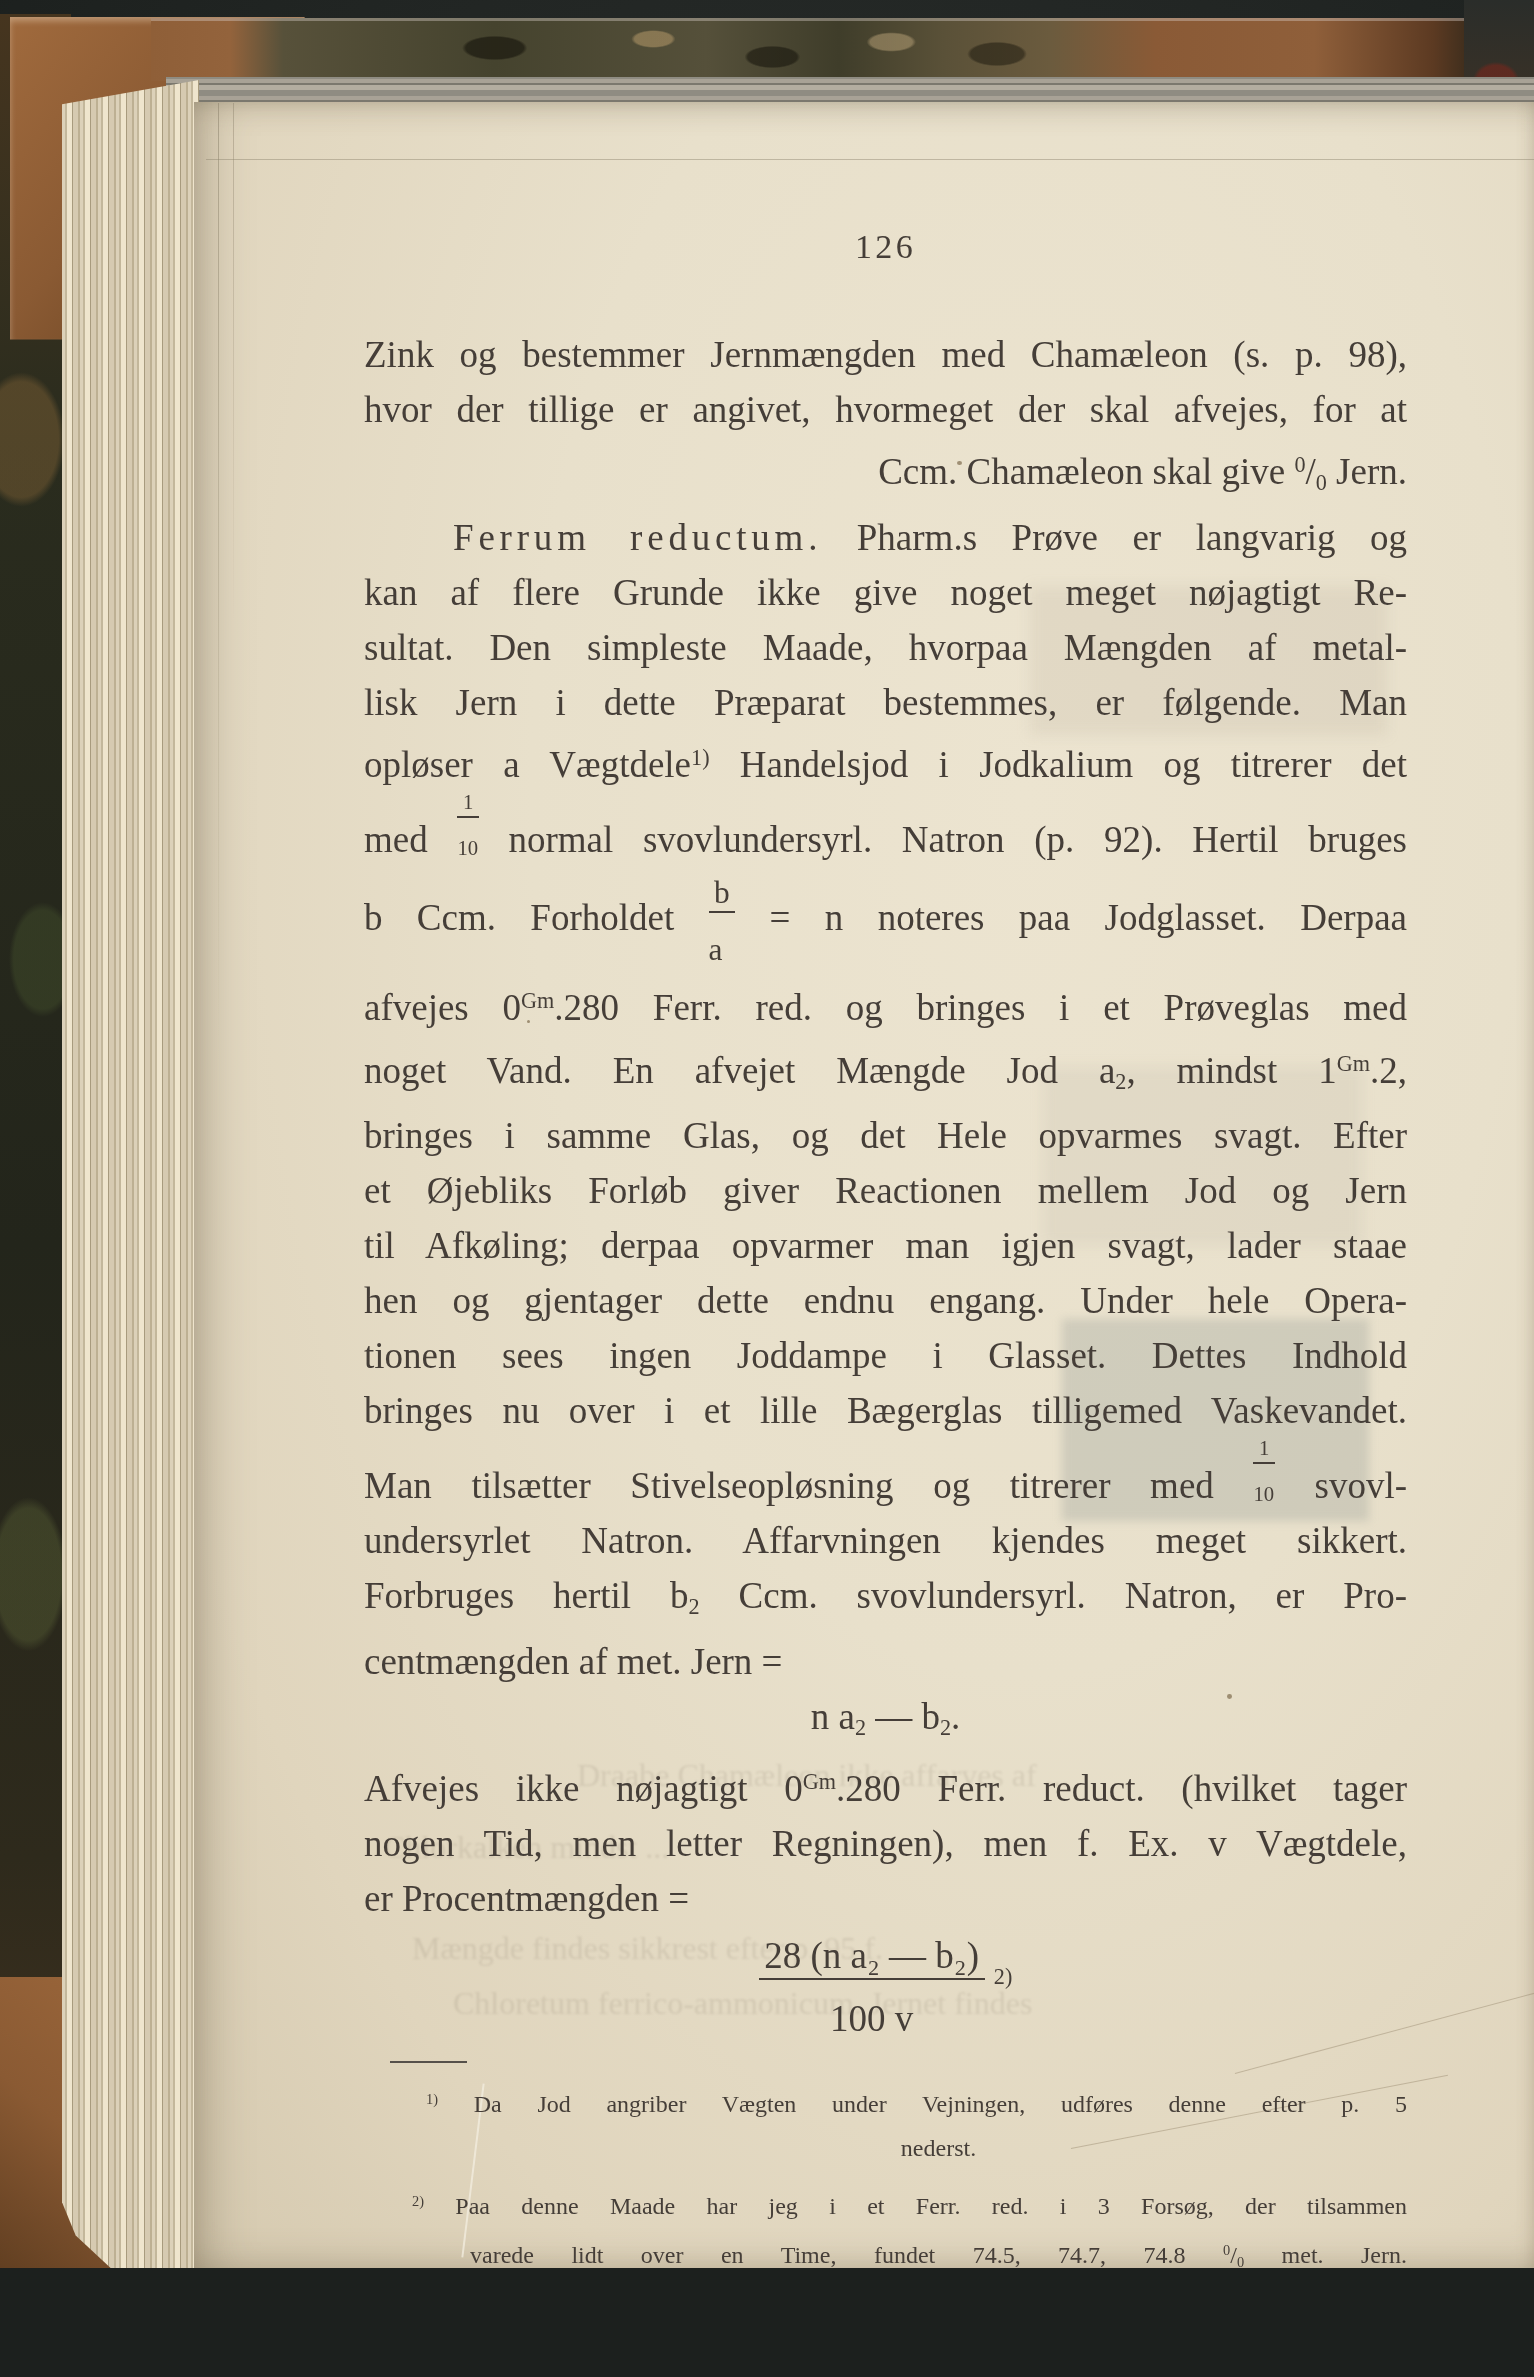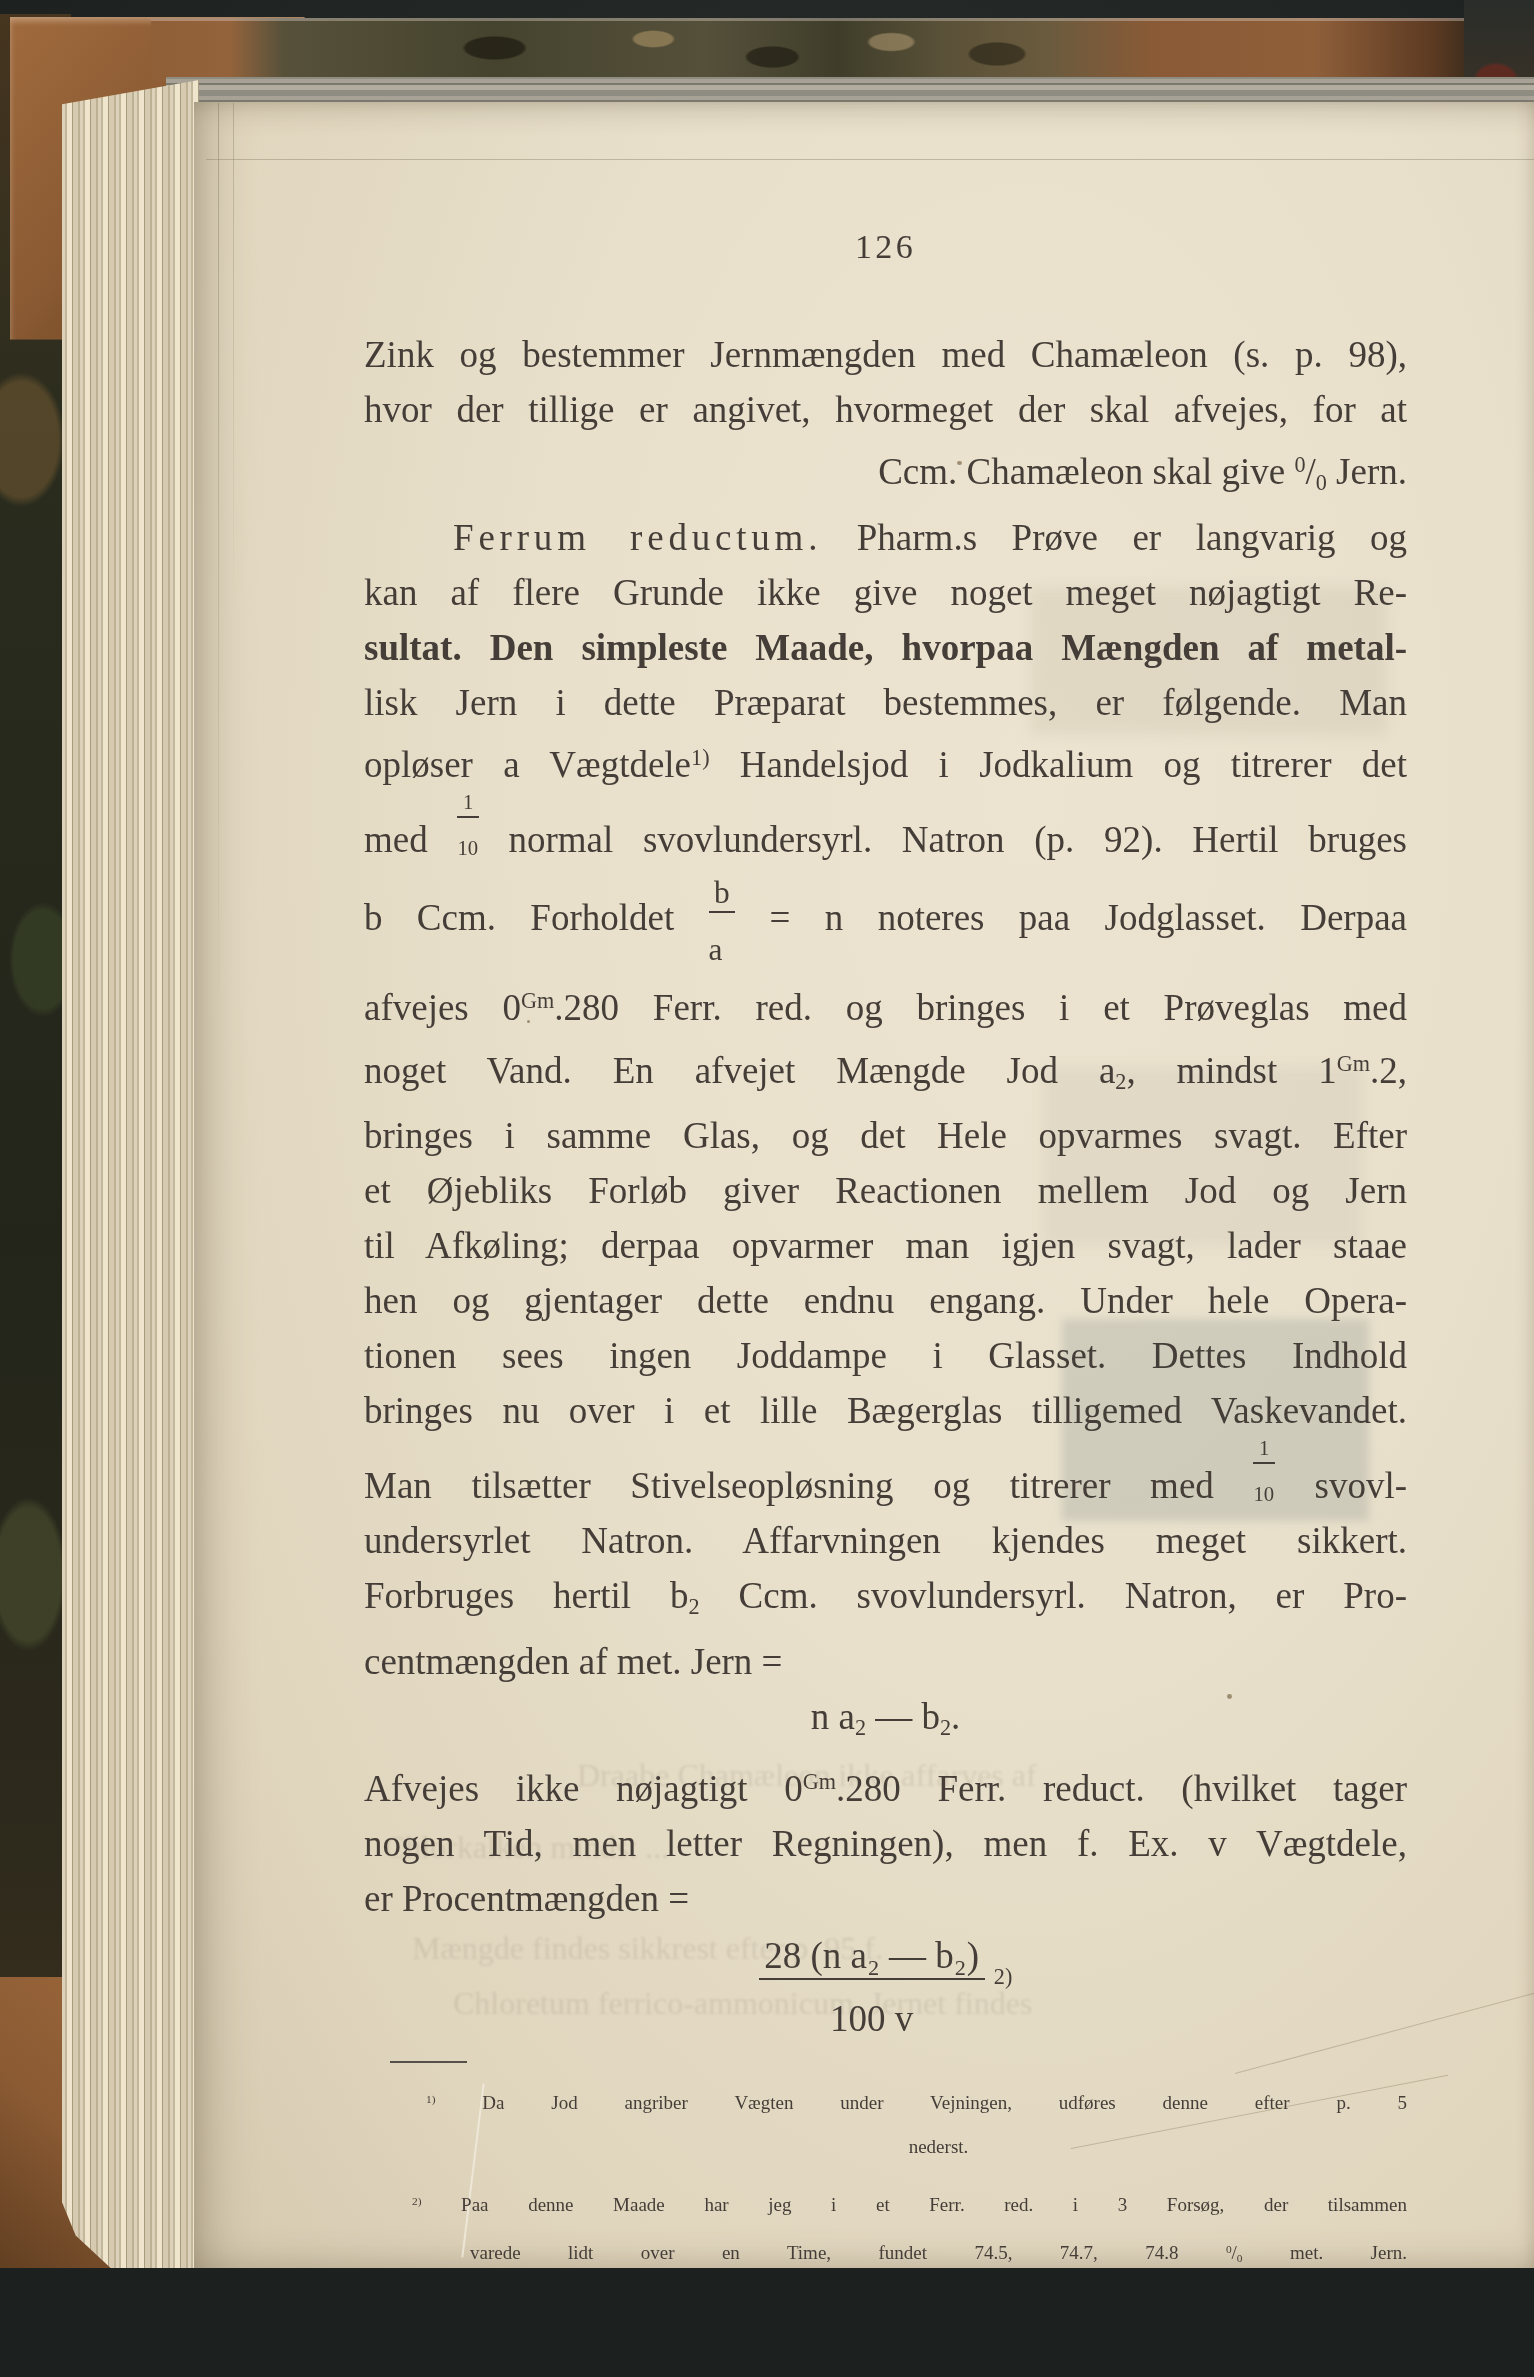--- a/index.html
+++ b/index.html
@@ -77,21 +77,21 @@
   .spaced{letter-spacing:4.8px;}
   .sup{font-size:60%;vertical-align:0.55em;letter-spacing:0;}
   .sub{font-size:60%;vertical-align:-0.25em;letter-spacing:0;}
   .frac{display:inline-block;vertical-align:middle;text-align:center;}
   .frac .num{display:block;border-bottom:2.1px solid currentColor;padding:0 5.5px 2.1px;line-height:1.05;}
   .frac .den{display:block;padding-top:20px;line-height:1.05;}
   .frac.small{font-size:56%;vertical-align:-0.15em;}
   .frac.mid{font-size:85%;}
   .frac.big{font-size:100%;}
   .fnsep{width:77px;border-top:2.1px solid #56504a;margin:15px 0 13.7px 26px;}
-  .footnotes .tline{font-size:19px;line-height:44px;}
+  .footnotes .tline{font-size:24px;line-height:44px;}
   .ghost{position:absolute;color:#6f6352;opacity:.14;filter:blur(1px);font-size:32px;white-space:nowrap;
     font-family:"Liberation Serif","DejaVu Serif",serif;}
 </style>
 </head>
 <body>
 
 <div class="stage">
 
   <div class="cover-left"></div>
   <div class="leather-corner-tl"></div>
@@ -123,21 +123,21 @@
     </div>
 
   <div class="content">
     <div class="pageno">126</div>
     <div id="textbody">
         <div class="tline" style="text-align: justify; text-align-last: justify;"><span>Zink og bestemmer Jernmængden med Chamæleon (s. p. 98),</span></div>
         <div class="tline" style="text-align: justify; text-align-last: justify;"><span>hvor der tillige er angivet, hvormeget der skal afvejes, for at</span></div>
         <div class="tline" style="text-align: right;"><span>Ccm. Chamæleon skal give </span><span class="sup">0</span><span>/</span><span class="sub">0</span><span> Jern.</span></div>
         <div class="tline" style="text-align: justify; text-align-last: justify; text-indent: 89px;"><span class="spaced">Ferrum reductum.</span><span> Pharm.s Prøve er langvarig og</span></div>
         <div class="tline" style="text-align: justify; text-align-last: justify;"><span>kan af flere Grunde ikke give noget meget nøjagtigt Re-</span></div>
-        <div class="tline" style="text-align: justify; text-align-last: justify; font-weight: bold;"><span>sultat. Den simpleste Maade, hvorpaa Mængden af metal-</span></div>
+        <div class="tline" style="text-align: justify; text-align-last: justify;"><span>sultat. Den simpleste Maade, hvorpaa Mængden af metal-</span></div>
         <div class="tline" style="text-align: justify; text-align-last: justify;"><span>lisk Jern i dette Præparat bestemmes, er følgende. Man</span></div>
         <div class="tline" style="text-align: justify; text-align-last: justify;"><span>opløser a Vægtdele</span><span class="sup">1)</span><span> Handelsjod i Jodkalium og titrerer det</span></div>
         <div class="tline" style="text-align: justify; text-align-last: justify;"><span>med </span><span class="frac small"><span class="num">1</span><span class="den">10</span></span><span> normal svovlundersyrl. Natron (p. 92). Hertil bruges</span></div>
         <div class="tline tall" style="text-align: justify; text-align-last: justify;"><span>b Ccm. Forholdet </span><span class="frac mid"><span class="num">b</span><span class="den">a</span></span><span> = n noteres paa Jodglasset. Derpaa</span></div>
         <div class="tline" style="text-align: justify; text-align-last: justify;"><span>afvejes 0</span><span class="sup">Gm</span><span>.280 Ferr. red. og bringes i et Prøveglas med</span></div>
         <div class="tline" style="text-align: justify; text-align-last: justify;"><span>noget Vand. En afvejet Mængde Jod a</span><span class="sub">2</span><span>, mindst 1</span><span class="sup">Gm</span><span>.2,</span></div>
         <div class="tline" style="text-align: justify; text-align-last: justify;"><span>bringes i samme Glas, og det Hele opvarmes svagt. Efter</span></div>
         <div class="tline" style="text-align: justify; text-align-last: justify;"><span>et Øjebliks Forløb giver Reactionen mellem Jod og Jern</span></div>
         <div class="tline" style="text-align: justify; text-align-last: justify;"><span>til Afkøling; derpaa opvarmer man igjen svagt, lader staae</span></div>
         <div class="tline" style="text-align: justify; text-align-last: justify;"><span>hen og gjentager dette endnu engang. Under hele Opera-</span></div>

